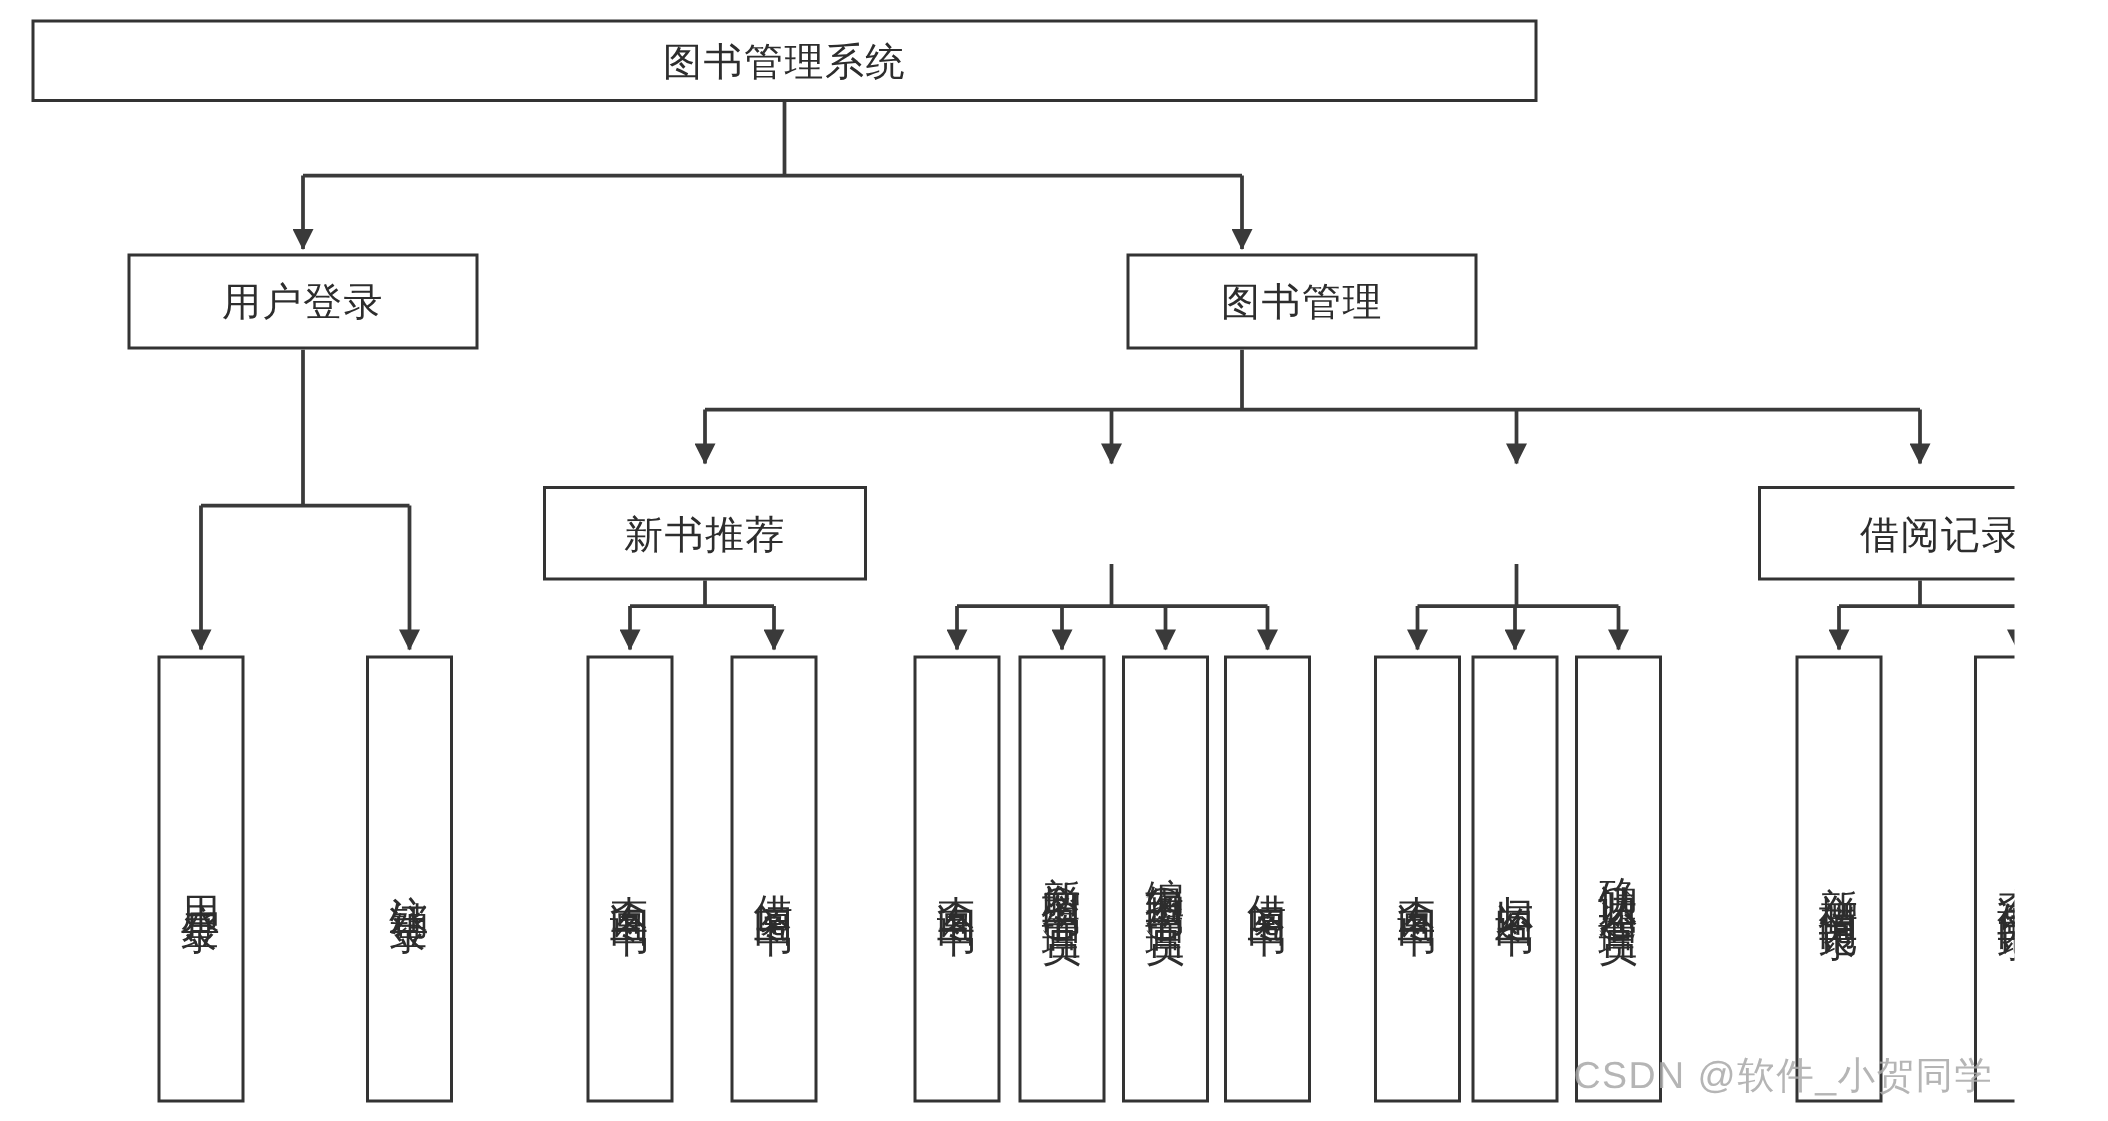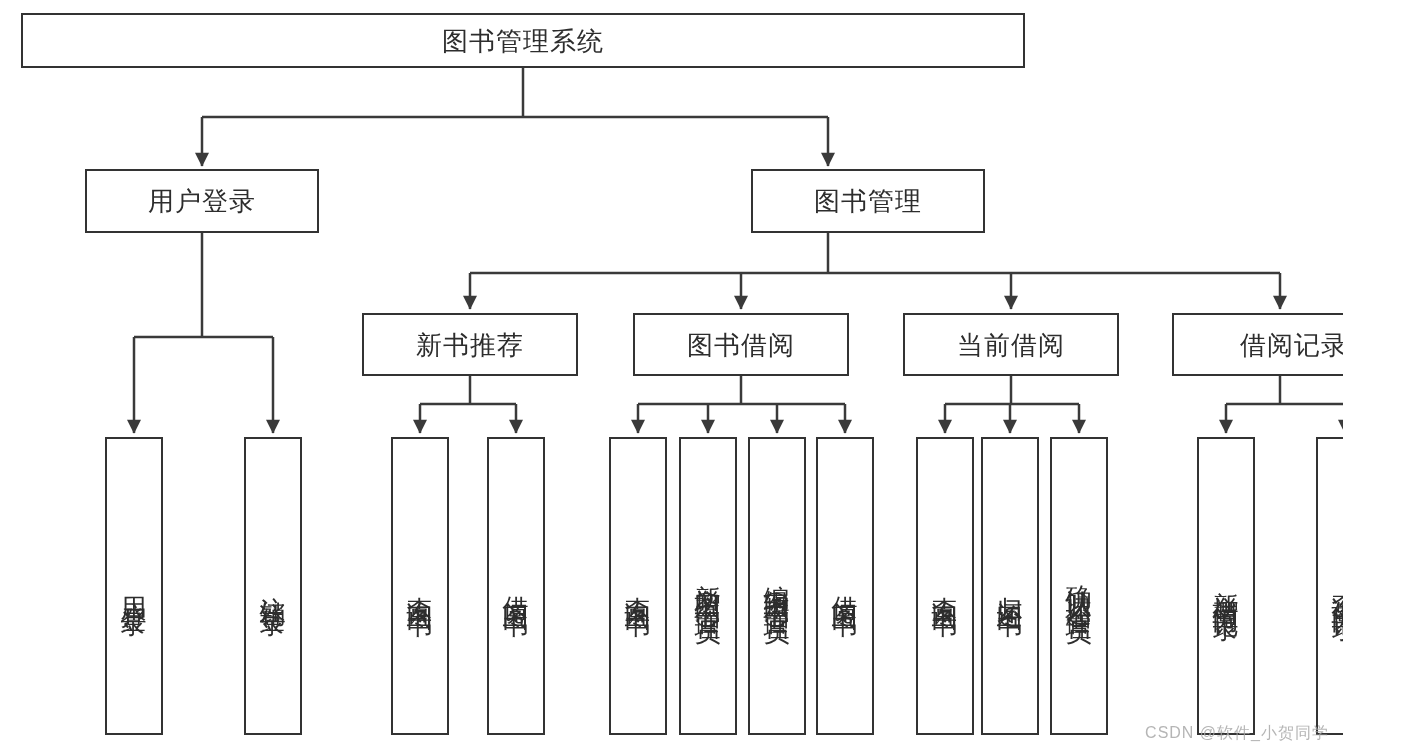--- a/index.html
+++ b/index.html
@@ -28,21 +28,21 @@
     color: #2d2d2d;
     font-size: 26px;
     letter-spacing: 1px;
     line-height: 1;
     white-space: nowrap;
   }
   .root-node   { left: 21px;  top: 13px;  width: 1004px; height: 55px; }
   .l2-node    { top: 169px; width: 234px; height: 64px; }
   .l2-a       { left: 85px; }
   .l2-b       { left: 711px; margin-left: 40px; }
-  .l3-node    { top: 313px; width: 216px; height: 63px; justify-content: center; }
+  .l3-node    { top: 324px; width: 216px; height: 63px; justify-content: center; }
   .l3-0       { left: 362px; }
   .l3-1       { left: 633px; }
   .l3-2       { left: 903px; }
   .l3-3       { left: 1172px; padding-left: 28px; }
   .leaf {
     top: 437px;
     width: 58px;
     height: 298px;
   }
   .leaf > span {
@@ -61,22 +61,22 @@
   .lf-6  { left: 748px; }
   .lf-7  { left: 816px; }
   .lf-8  { left: 916px; }
   .lf-9  { left: 981px; }
   .lf-10 { left: 1050px; }
   .lf-11 { left: 1197px; }
   .lf-12 { left: 1316px; }
   .watermark {
     position: absolute;
     right: 14px;
-    bottom: 3px;
-    font-size: 16px;
+    bottom: 14px;
+    font-size: 25px;
     letter-spacing: 1px;
     color: rgba(168, 168, 168, 0.85);
     white-space: nowrap;
   }
 </style>
 </head>
 <body>
 
 <div class="canvas">
 
@@ -138,26 +138,20 @@
   <div class="node l2-node l2-a">
     <span>用户登录</span>
   </div>
   <div class="node l2-node l2-b">
     <span>图书管理</span>
   </div>
 
   <div class="node l3-node l3-0">
     <span>新书推荐</span>
   </div>
-  <div class="node l3-node l3-1">
-    <span>图书借阅</span>
-  </div>
-  <div class="node l3-node l3-2">
-    <span>当前借阅</span>
-  </div>
   <div class="node l3-node l3-3">
     <span>借阅记录</span>
   </div>
 
   <div class="node leaf lf-0">
     <span>用户登录</span>
   </div>
   <div class="node leaf lf-1">
     <span>注销登录</span>
   </div>

